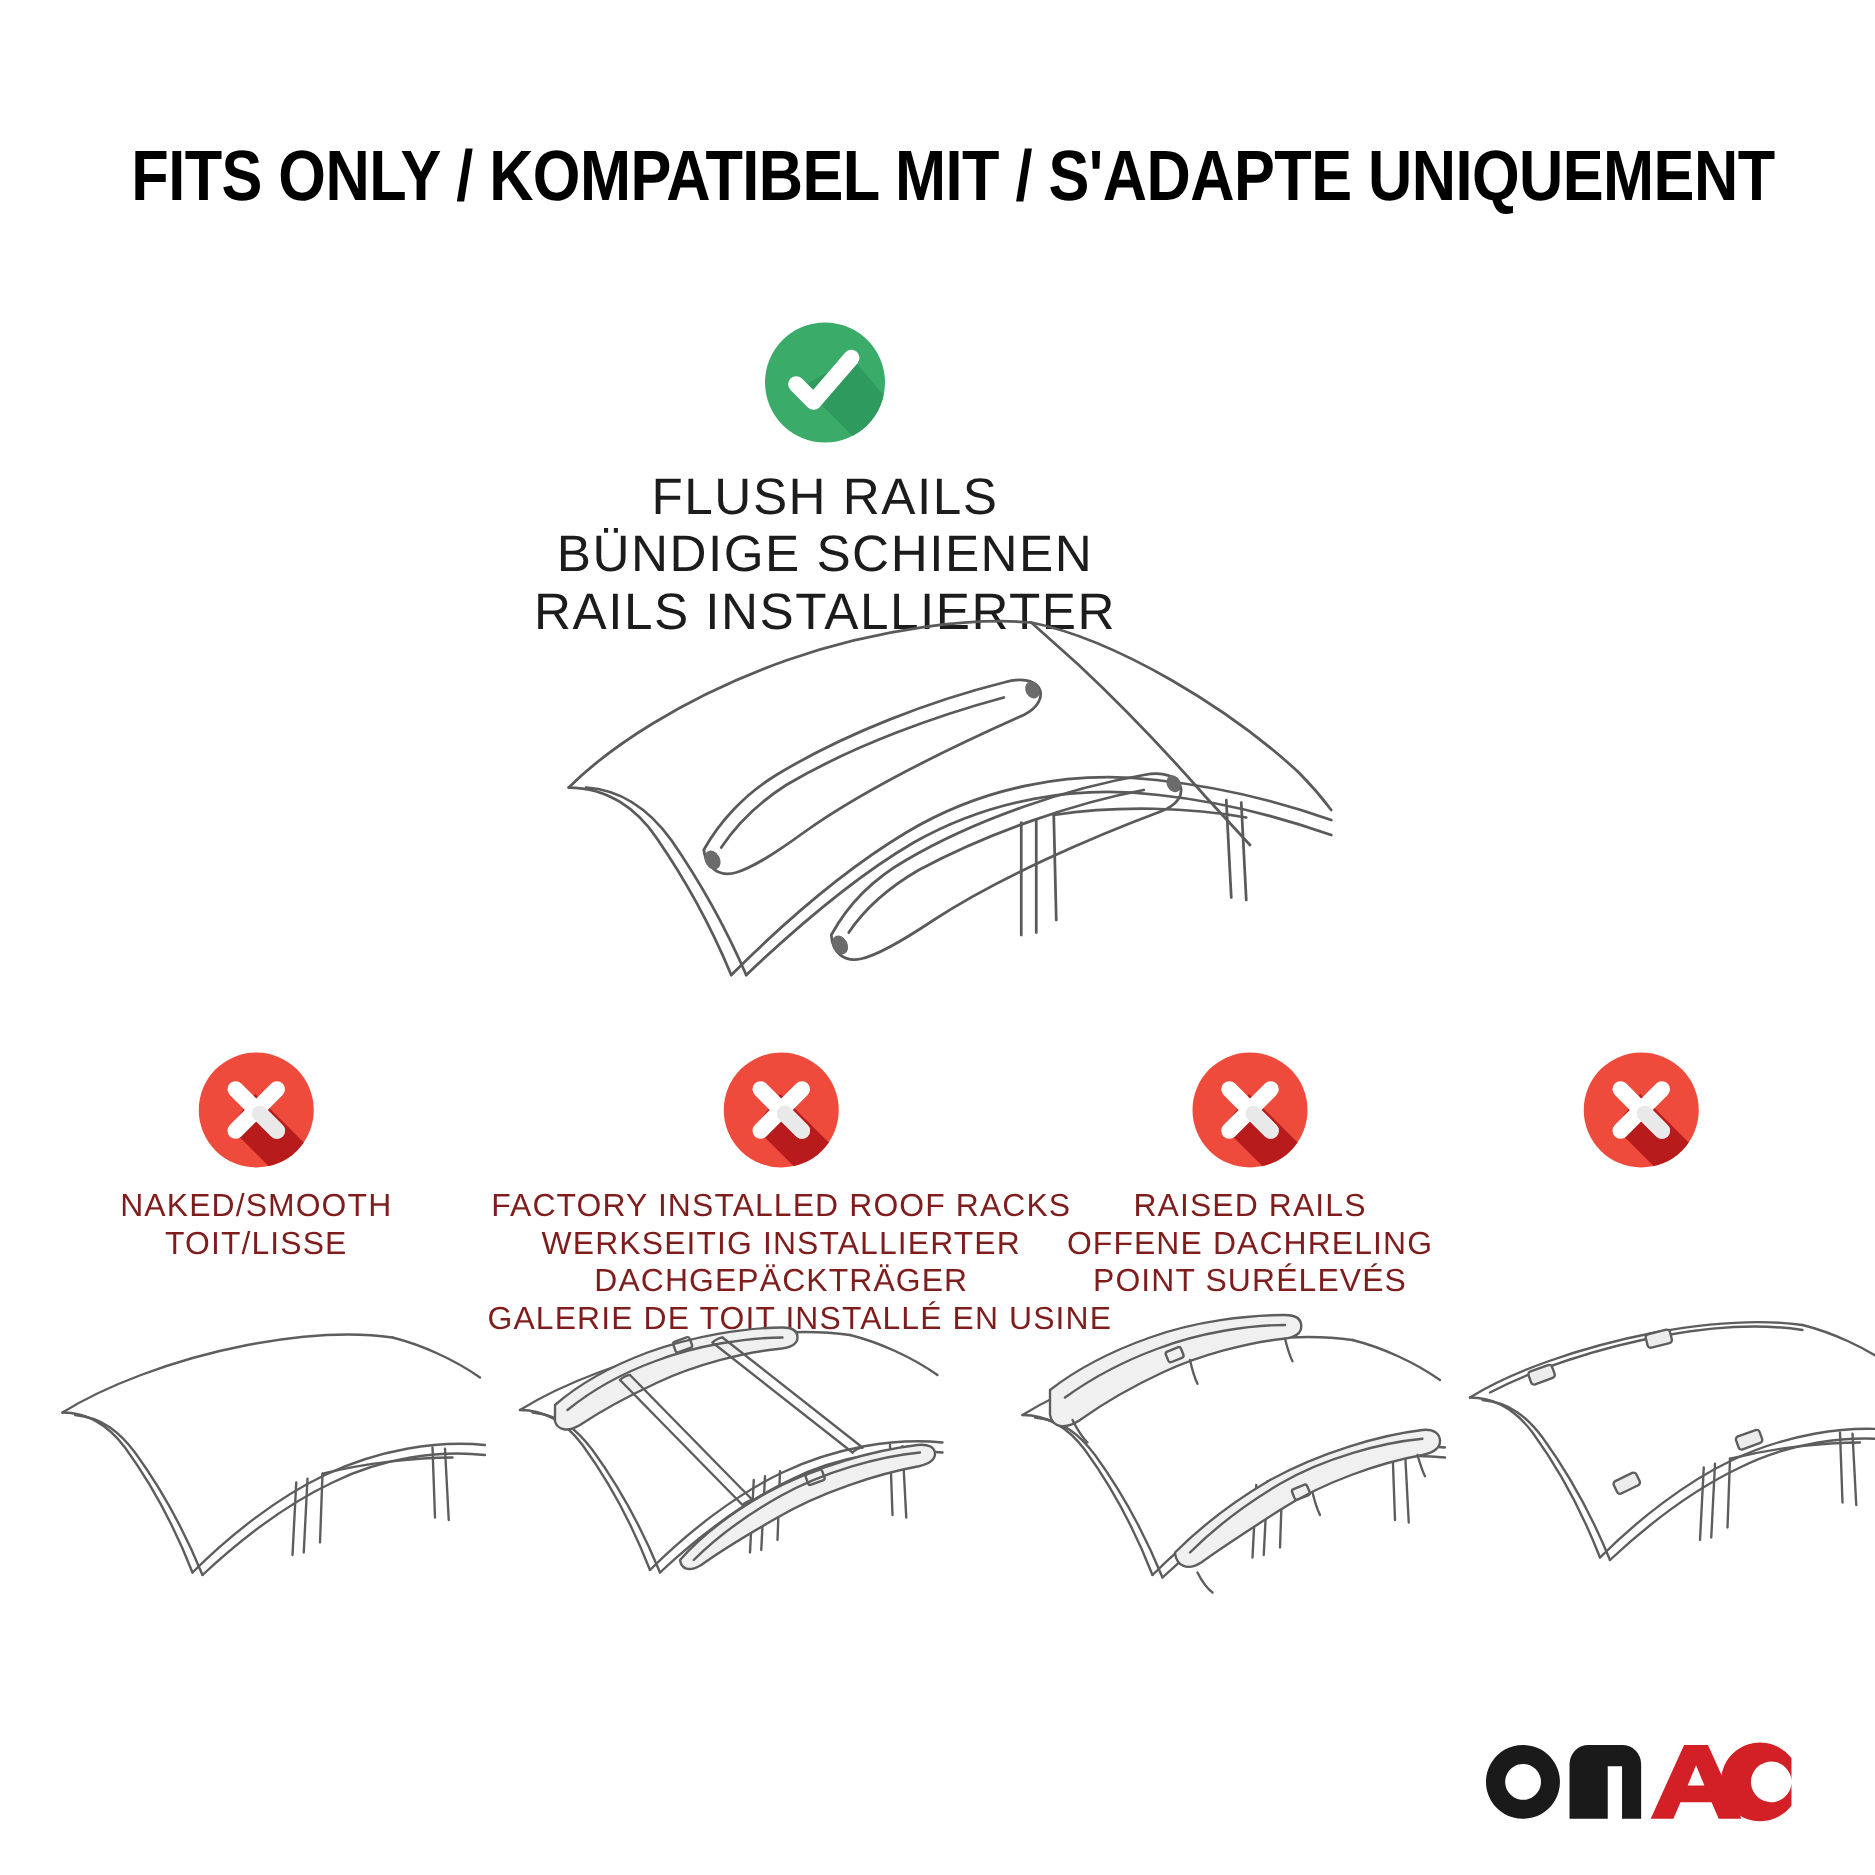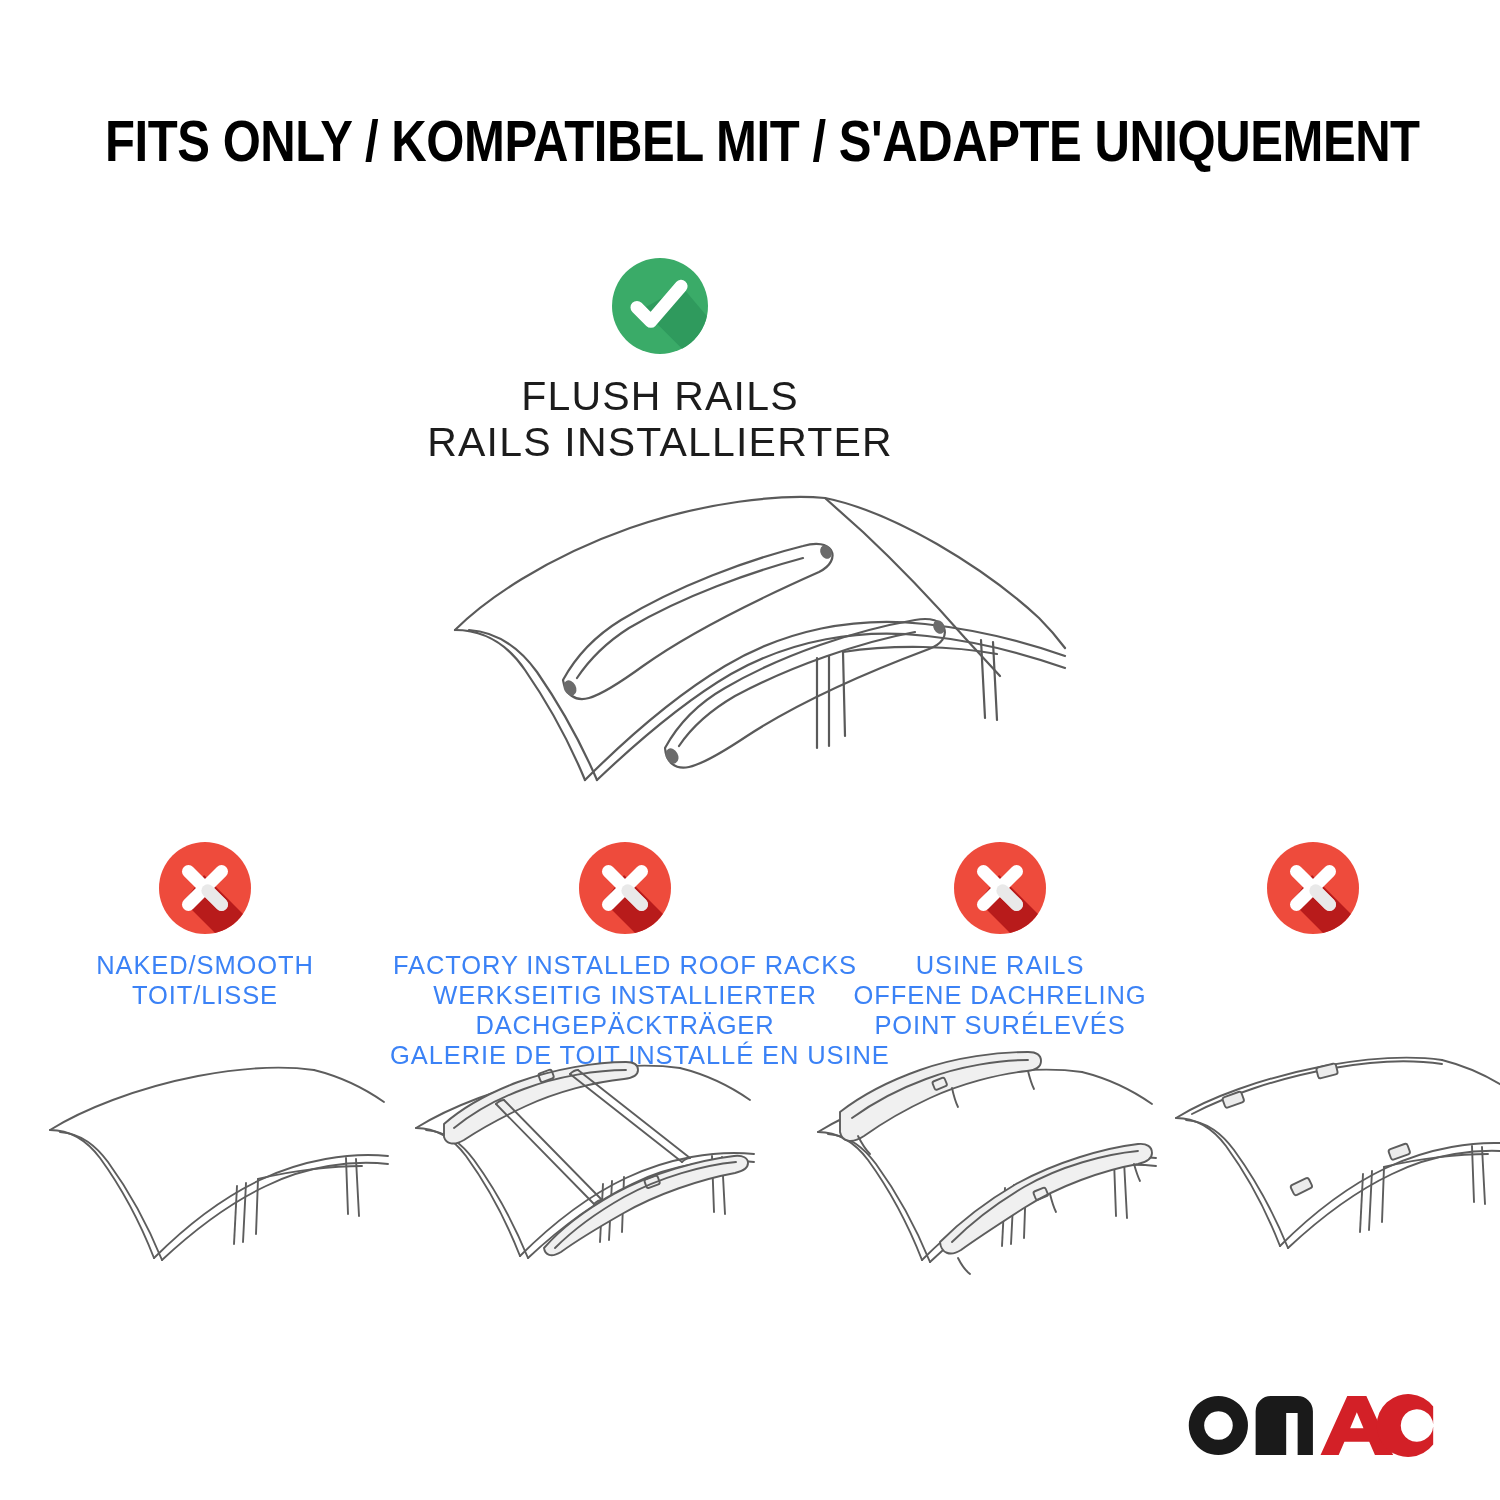--- a/index.html
+++ b/index.html
@@ -96,21 +96,21 @@
     top: 0;
     text-align: center;
   }
   .col-badge-wrap { height: 108px; }
   .col .badge { width: 92px; height: 92px; }
 
   .col-label {
     font-size: 25.5px;
     line-height: 1.18;
     letter-spacing: 0.9px;
-    color: #3b82f6;
+    color: #7f1d1d;
     font-weight: 400;
   }
   .col-label div { white-space: nowrap; }
 
   
   #col-1 { left: 35px;   width: 340px; }
   #col-2 { left: 390px;  width: 470px; }
   #col-3 { left: 838px;  width: 324px; }
   #col-4 { left: 1172px; width: 282px; }
 
@@ -157,20 +157,21 @@
       <path d="M33 55 L62 84 L100 84 L100 100 L0 100 L0 0 Z" fill="#2e9a5c" opacity="0"></path>
       <path d="M31.5 53 L78.5 100 L100 100 L100 62 L73 30 Z" fill="#2f9a5d"></path>
     </svg>
     <svg class="mark" viewBox="0 0 100 100" aria-hidden="true">
       <path d="M26 51.5 L40.5 66 L72 29.5" fill="none" stroke="#ffffff" stroke-width="13.5" stroke-linecap="round" stroke-linejoin="round"></path>
     </svg>
   </div>
 
   <div id="main-label">
     <div>FLUSH RAILS</div>
+    <div>BÜNDIGE SCHIENEN</div>
     <div>RAILS INSTALLIERTER</div>
   </div>
 </div>
 
 <div id="main-illustration">
   <svg viewBox="0 0 660 310" width="660" height="310">
     <g fill="none" stroke="#5a5a5a" stroke-width="2.2" stroke-linecap="round" stroke-linejoin="round">
 
       <path d="M30 150 C60 120 120 78 205 48 C280 22 355 14 400 18
                L438 52 C470 82 505 118 540 158
@@ -280,21 +281,21 @@
             <line x1="32" y1="32" x2="68" y2="68"></line>
             <line x1="68" y1="32" x2="32" y2="68"></line>
           </g>
           <g stroke="#e6e6e6" stroke-width="14" stroke-linecap="round" opacity="0.85">
             <line x1="53" y1="53" x2="68" y2="68"></line>
           </g>
         </svg>
       </div>
     </div>
     <div class="col-label">
-      <div>USINE RAILS</div>
+      <div>RAISED RAILS</div>
       <div>OFFENE DACHRELING</div>
       <div>POINT SURÉLEVÉS</div>
     </div>
   </div>
 
   <div class="col" id="col-4">
     <div class="col-badge-wrap">
       <div class="badge red">
         <svg class="longshadow" viewBox="0 0 100 100" aria-hidden="true">
           <path d="M49 36 L100 87 L100 100 L62 100 L27 65 Z" fill="#b81b1b"></path>

